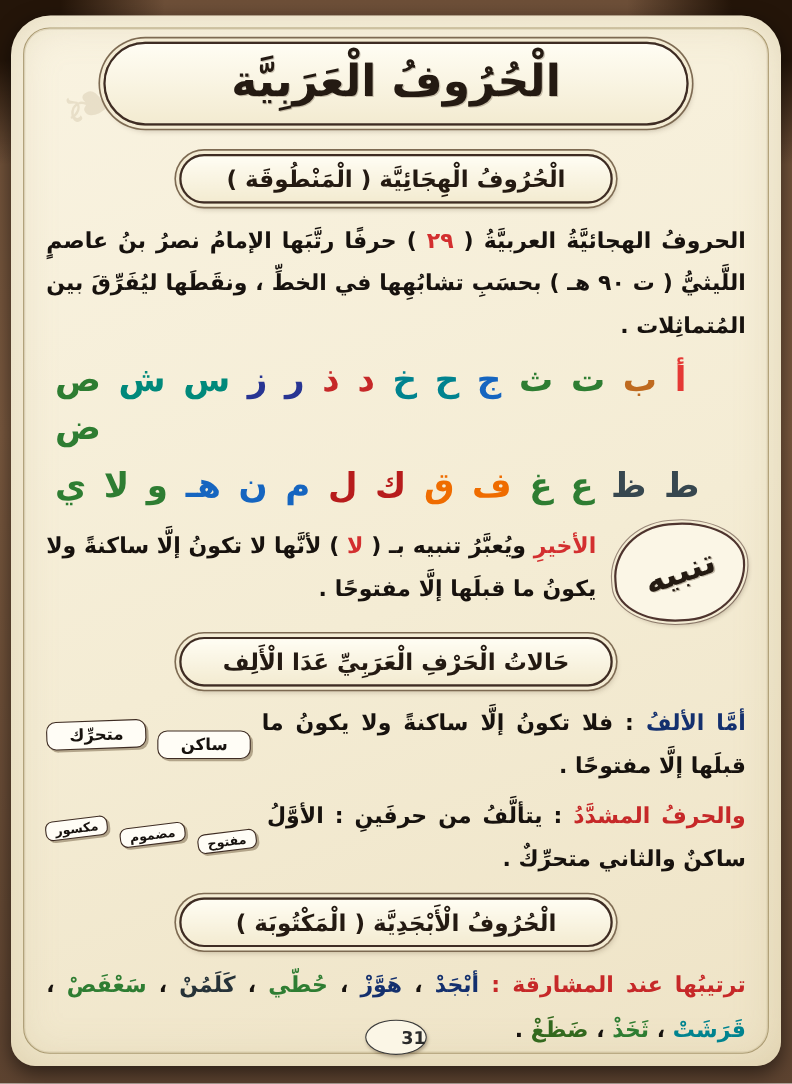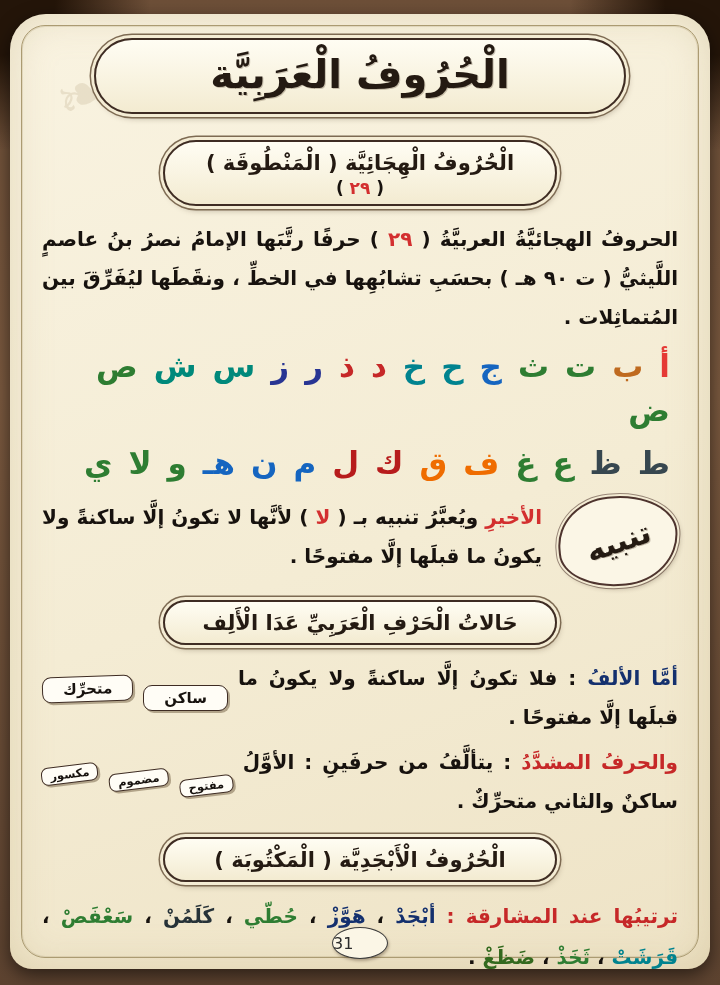--- a/index.html
+++ b/index.html
@@ -43,21 +43,21 @@
     font-size:40px;font-weight:700;color:#241a12;line-height:1.2;
     text-shadow:1px 1px 0 rgba(60,40,20,.25);
   }
   .section-banner{min-width:330px;padding:7px 30px 6px;}
   .banner-title{font-size:21px;font-weight:700;color:#241a12;line-height:1.35;}
   .banner-badge{font-size:17px;font-weight:700;margin-top:1px;color:#17120e;}
   .para{
     font-size:20px;font-weight:700;line-height:1.95;margin:0 0 8px;
     text-align:justify;color:#17120e;
   }
-  .letters{text-align:right;font-size:31px;font-weight:700;margin:0 0 10px;line-height:1.4;}
+  .letters{text-align:left;font-size:31px;font-weight:700;margin:0 0 10px;line-height:1.4;}
   .letter{margin:0 8px;display:inline-block;}
   .note-wrap{margin:4px 0 14px;}
   .note-row{display:flex;align-items:center;gap:16px;}
   .note-blob{
     flex:0 0 116px;height:86px;display:flex;align-items:center;justify-content:center;
     background:#fbf6e6;border:2.5px solid #4e342e;
     border-radius:46% 54% 48% 52% / 55% 45% 58% 42%;
     box-shadow:0 0 0 2px #f4ecd4, 0 0 0 3px rgba(78,52,46,.55), 2px 3px 5px rgba(60,40,20,.3);
     transform:rotate(-5deg);
   }
@@ -77,41 +77,40 @@
   }
   .statebox.raised{transform:translateY(-9px) rotate(-2deg);}
   .statebox.small{padding:1px 8px;font-size:11.5px;border-radius:7px;}
   .statebox.tilt1{transform:rotate(-7deg) translateY(4px);}
   .statebox.tilt2{transform:rotate(-7deg) translateY(-2px);}
   .statebox.tilt3{transform:rotate(-7deg) translateY(-8px);}
   .abjad-lines .para{line-height:2.05;margin-bottom:4px;}
   .pagenum{
     position:absolute;bottom:10px;left:50%;transform:translateX(-50%);
     width:54px;height:30px;border:1.8px solid #3a3a3a;border-radius:50%;
-    background:#fbf6e6;display:flex;align-items:center;justify-content:flex-start;
-    font-size:16px;font-weight:400;color:#2b2b2b;direction:ltr;
+    background:#fbf6e6;display:flex;align-items:center;justify-content:flex-end;
+    font-size:16px;font-weight:700;color:#2b2b2b;direction:ltr;
     box-shadow:1px 2px 3px rgba(60,40,20,.35);
   }
 </style>
 </head>
 <body>
 
 <div class="page">
   <div class="frame"></div>
   <div class="flourish">❧</div>
 
   <div class="content">
 
     <div class="banner title-banner">
       <div class="title-text">الْحُرُوفُ الْعَرَبِيَّة</div>
     </div>
 
     <div class="banner section-banner">
       <div class="banner-title">الْحُرُوفُ الْهِجَائِيَّة ( الْمَنْطُوقَة )</div>
-      <div class="banner-badge"><span>( </span><span style="color: rgb(211, 47, 47);">٢٩</span><span> )</span></div>
     </div>
 
     <p class="para"><span>الحروفُ الهجائيَّةُ العربيَّةُ ( </span><span style="color: rgb(211, 47, 47);">٢٩</span><span> ) حرفًا رتَّبَها الإمامُ نصرُ بنُ عاصمٍ اللَّيثيُّ ( ت ٩٠ هـ ) بحسَبِ تشابُهِها في الخطِّ ، ونقَطَها ليُفَرِّقَ بين المُتماثِلات .</span></p>
 
     <div class="letters"><span class="letter" style="color: rgb(229, 57, 53);">أ</span><span class="letter" style="color: rgb(191, 106, 31);">ب</span><span class="letter" style="color: rgb(46, 125, 50);">ت</span><span class="letter" style="color: rgb(46, 125, 50);">ث</span><span class="letter" style="color: rgb(21, 101, 192);">ج</span><span class="letter" style="color: rgb(0, 131, 143);">ح</span><span class="letter" style="color: rgb(0, 131, 143);">خ</span><span class="letter" style="color: rgb(198, 40, 40);">د</span><span class="letter" style="color: rgb(198, 40, 40);">ذ</span><span class="letter" style="color: rgb(40, 53, 147);">ر</span><span class="letter" style="color: rgb(40, 53, 147);">ز</span><span class="letter" style="color: rgb(0, 137, 123);">س</span><span class="letter" style="color: rgb(0, 137, 123);">ش</span><span class="letter" style="color: rgb(46, 125, 50);">ص</span><span class="letter" style="color: rgb(46, 125, 50);">ض</span></div>
     <div class="letters"><span class="letter" style="color: rgb(55, 71, 79);">ط</span><span class="letter" style="color: rgb(55, 71, 79);">ظ</span><span class="letter" style="color: rgb(46, 125, 50);">ع</span><span class="letter" style="color: rgb(46, 125, 50);">غ</span><span class="letter" style="color: rgb(239, 108, 0);">ف</span><span class="letter" style="color: rgb(239, 108, 0);">ق</span><span class="letter" style="color: rgb(183, 28, 28);">ك</span><span class="letter" style="color: rgb(183, 28, 28);">ل</span><span class="letter" style="color: rgb(21, 101, 192);">م</span><span class="letter" style="color: rgb(21, 101, 192);">ن</span><span class="letter" style="color: rgb(21, 101, 192);">هـ</span><span class="letter" style="color: rgb(46, 125, 50);">و</span><span class="letter" style="color: rgb(46, 125, 50);">لا</span><span class="letter" style="color: rgb(46, 125, 50);">ي</span></div>
 
     <div class="note-wrap">
       <div class="note-row">
         <div class="note-blob">

